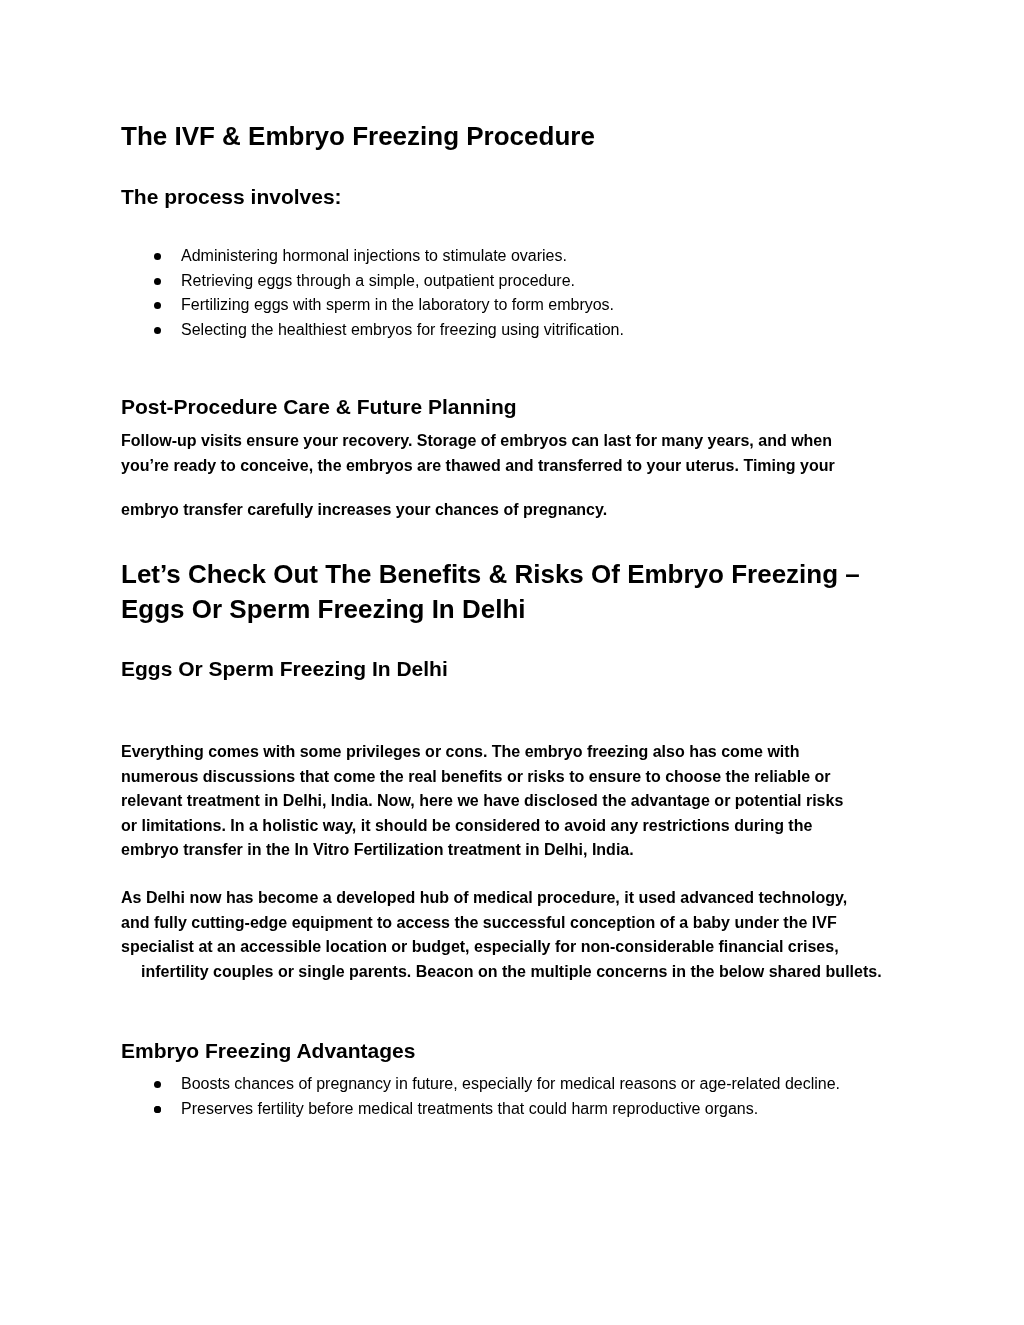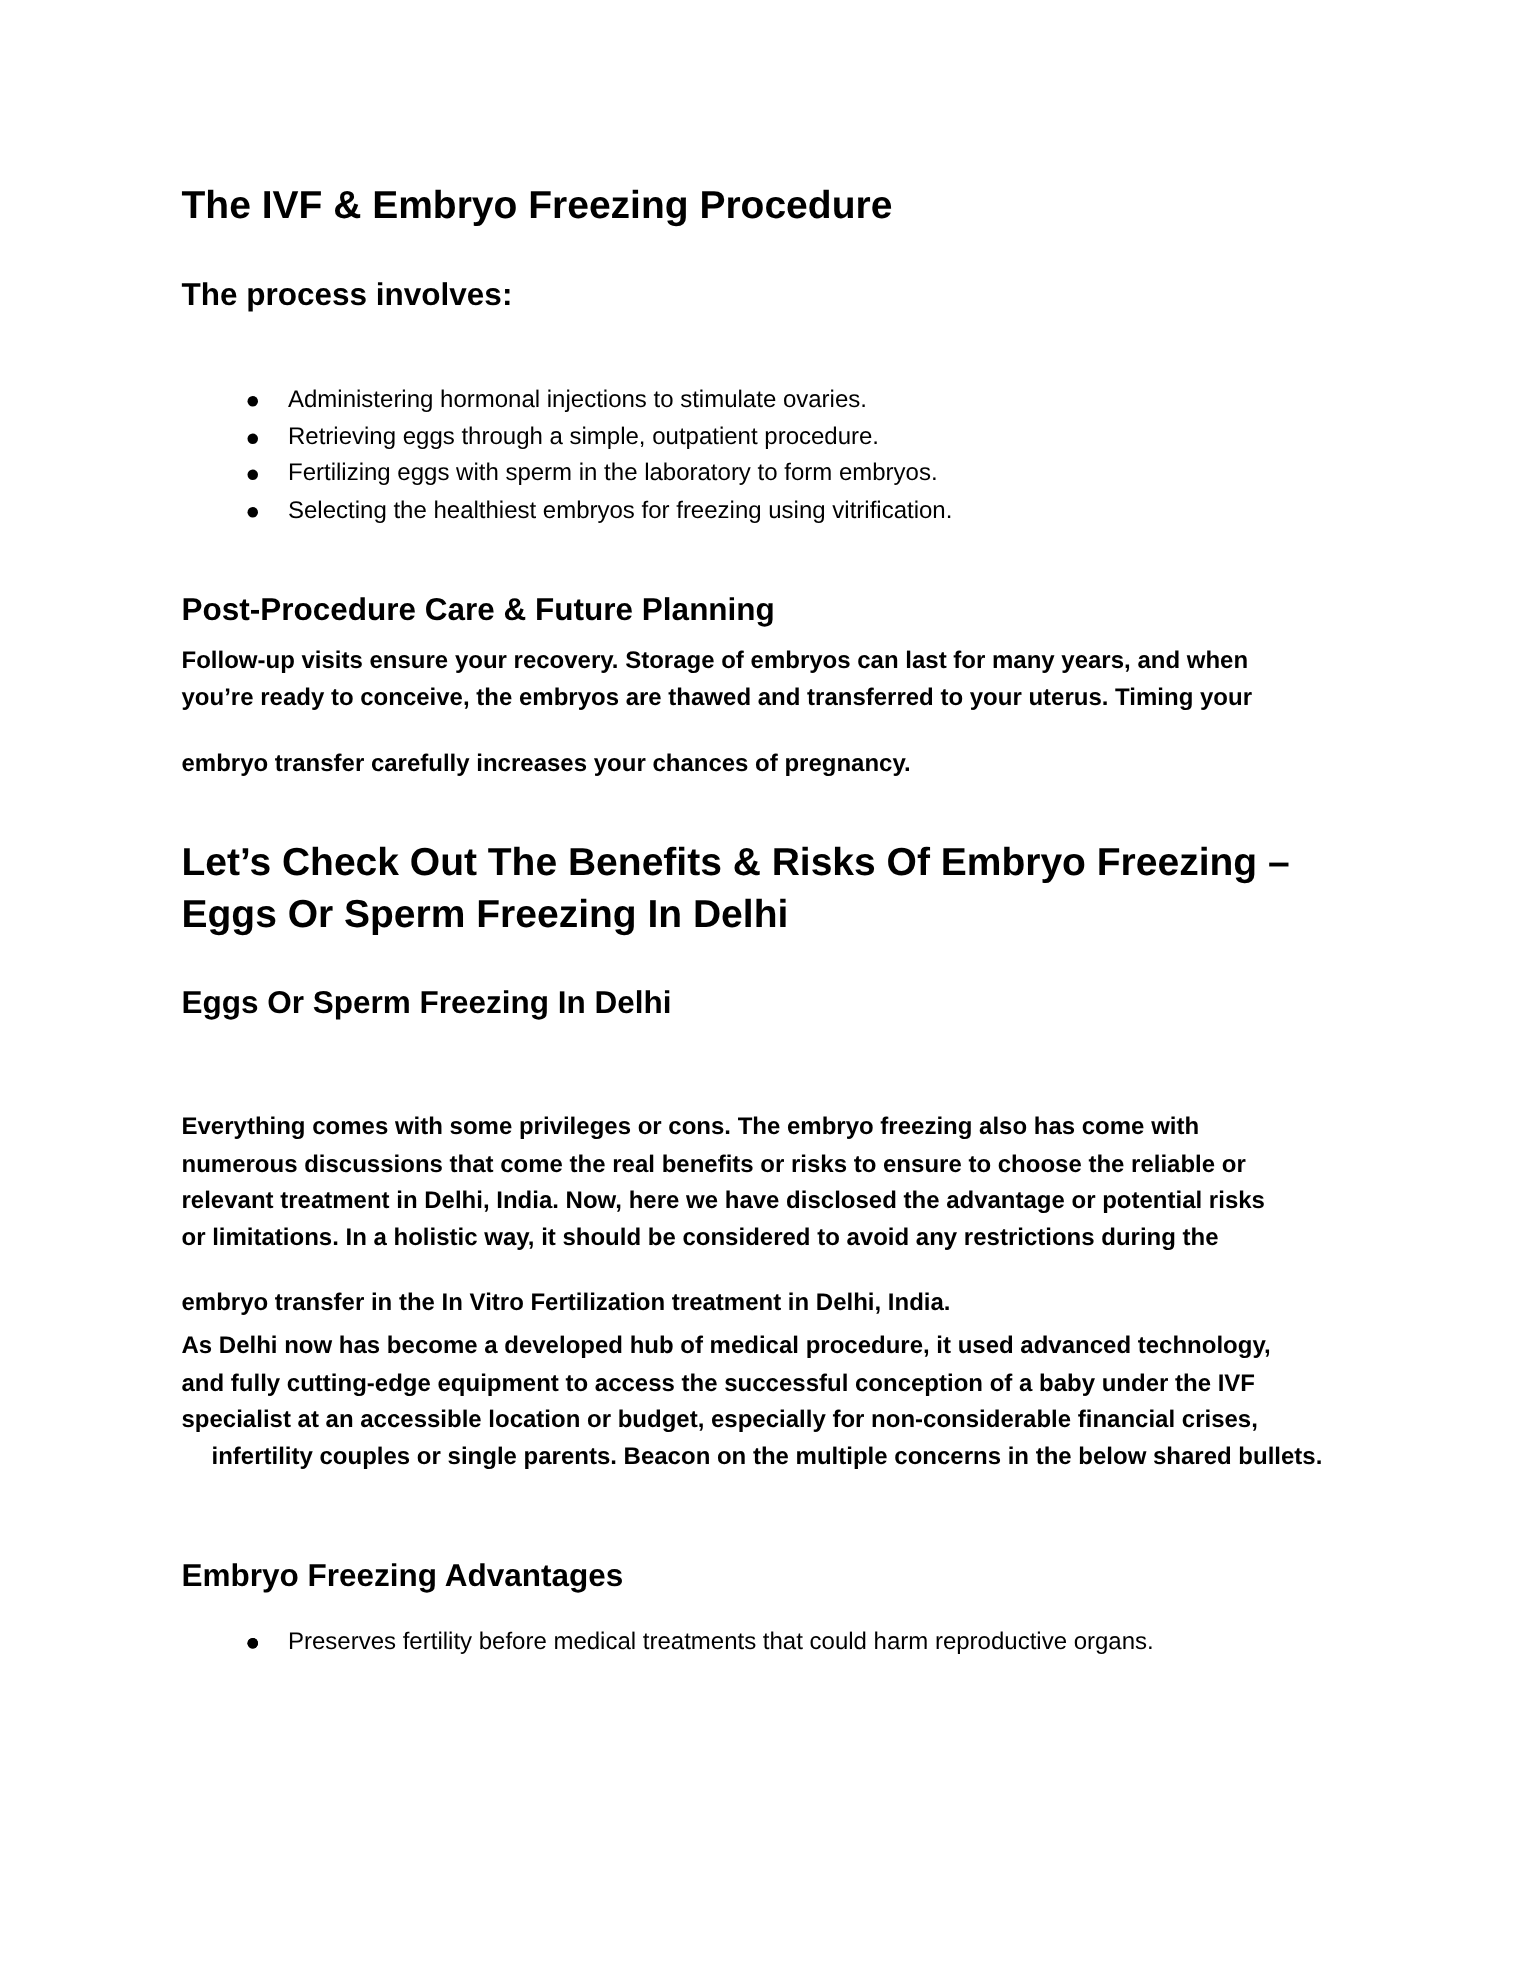--- a/index.html
+++ b/index.html
@@ -5,21 +5,21 @@
   html, body { margin: 0; padding: 0; background: #ffffff; }
   body {
     width: 1024px; height: 1325px; position: relative; overflow: hidden;
     font-family: "Liberation Sans", sans-serif; color: #000000;
   }
   .abs { position: absolute; left: 121px; white-space: nowrap; font-weight: bold; }
   .h1 { font-size: 26px; line-height: 35px; }
   .h2 { font-size: 21px; line-height: 28px; text-align: right; }
   .h3 { font-size: 21px; line-height: 28px; }
   .p  { font-size: 16px; line-height: 24.5px; }
-  ul.list { position: absolute; left: 121px; margin: 11px; padding: 0; list-style: none; }
+  ul.list { position: absolute; left: 121px; margin: 0; padding: 0; list-style: none; }
   ul.list li { position: relative; padding-left: 60px; font-size: 16px; line-height: 24.5px; white-space: nowrap; }
   ul.list li .bullet {
     position: absolute; left: 33px; top: 9px; width: 7px; height: 7px;
     border-radius: 50%; background: #000;
   }
   ul.list li.wrap { white-space: normal; width: 700px; }
 </style>
 </head>
 <body>
 
@@ -38,24 +38,25 @@
 <div class="abs p" style="top:498px;">embryo transfer carefully increases your chances of pregnancy.</div>
 
 <div class="abs h1" style="top:557px;">Let’s Check Out The Benefits &amp; Risks Of Embryo Freezing –</div>
 <div class="abs h1" style="top:592px;">Eggs Or Sperm Freezing In Delhi</div>
 <div class="abs h2" style="top:655px;">Eggs Or Sperm Freezing In Delhi</div>
 
 <div class="abs p" style="top:740px;">Everything comes with some privileges or cons. The embryo freezing also has come with</div>
 <div class="abs p" style="top:764.5px;">numerous discussions that come the real benefits or risks to ensure to choose the reliable or</div>
 <div class="abs p" style="top:789px;">relevant treatment in Delhi, India. Now, here we have disclosed the advantage or potential risks</div>
 <div class="abs p" style="top:813.5px;">or limitations. In a holistic way, it should be considered to avoid any restrictions during the</div>
-<div class="abs p" style="top:857px;">embryo transfer in the In Vitro Fertilization treatment in Delhi, India.</div>
+<div class="abs p" style="top:838px;">embryo transfer in the In Vitro Fertilization treatment in Delhi, India.</div>
 
 <div class="abs p" style="top:886px;">As Delhi now has become a developed hub of medical procedure, it used advanced technology,</div>
 <div class="abs p" style="top:910.5px;">and fully cutting-edge equipment to access the successful conception of a baby under the IVF</div>
 <div class="abs p" style="top:935px;">specialist at an accessible location or budget, especially for non-considerable financial crises,</div>
 <div class="abs p" style="top:959.5px;margin-left:20px;">infertility couples or single parents. Beacon on the multiple concerns in the below shared bullets.</div>
 
 <div class="abs h3" style="top:1037px;">Embryo Freezing Advantages</div>
 <ul class="list" style="top:1072px;">
+  <li class="wrap"><span class="bullet"></span><span>Boosts chances of pregnancy in future, especially for medical reasons or age-related decline.</span></li>
   <li><span class="bullet"></span></li>
   <li><span class="bullet"></span><span>Preserves fertility before medical treatments that could harm reproductive organs.</span></li>
 </ul>
 
 </body></html>

